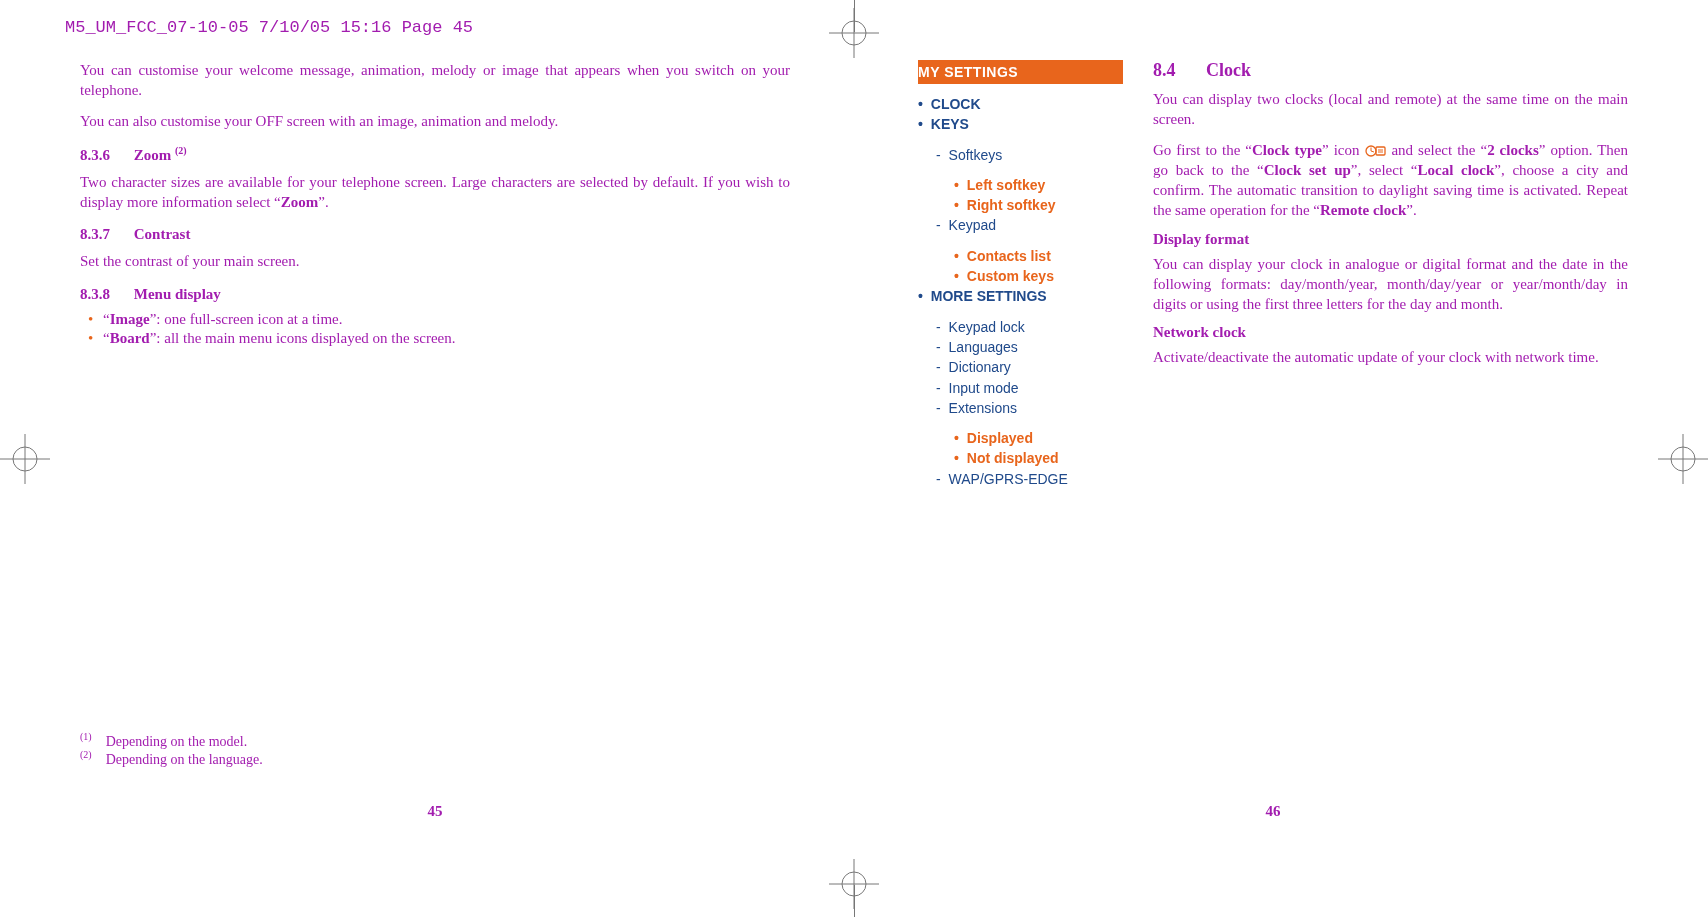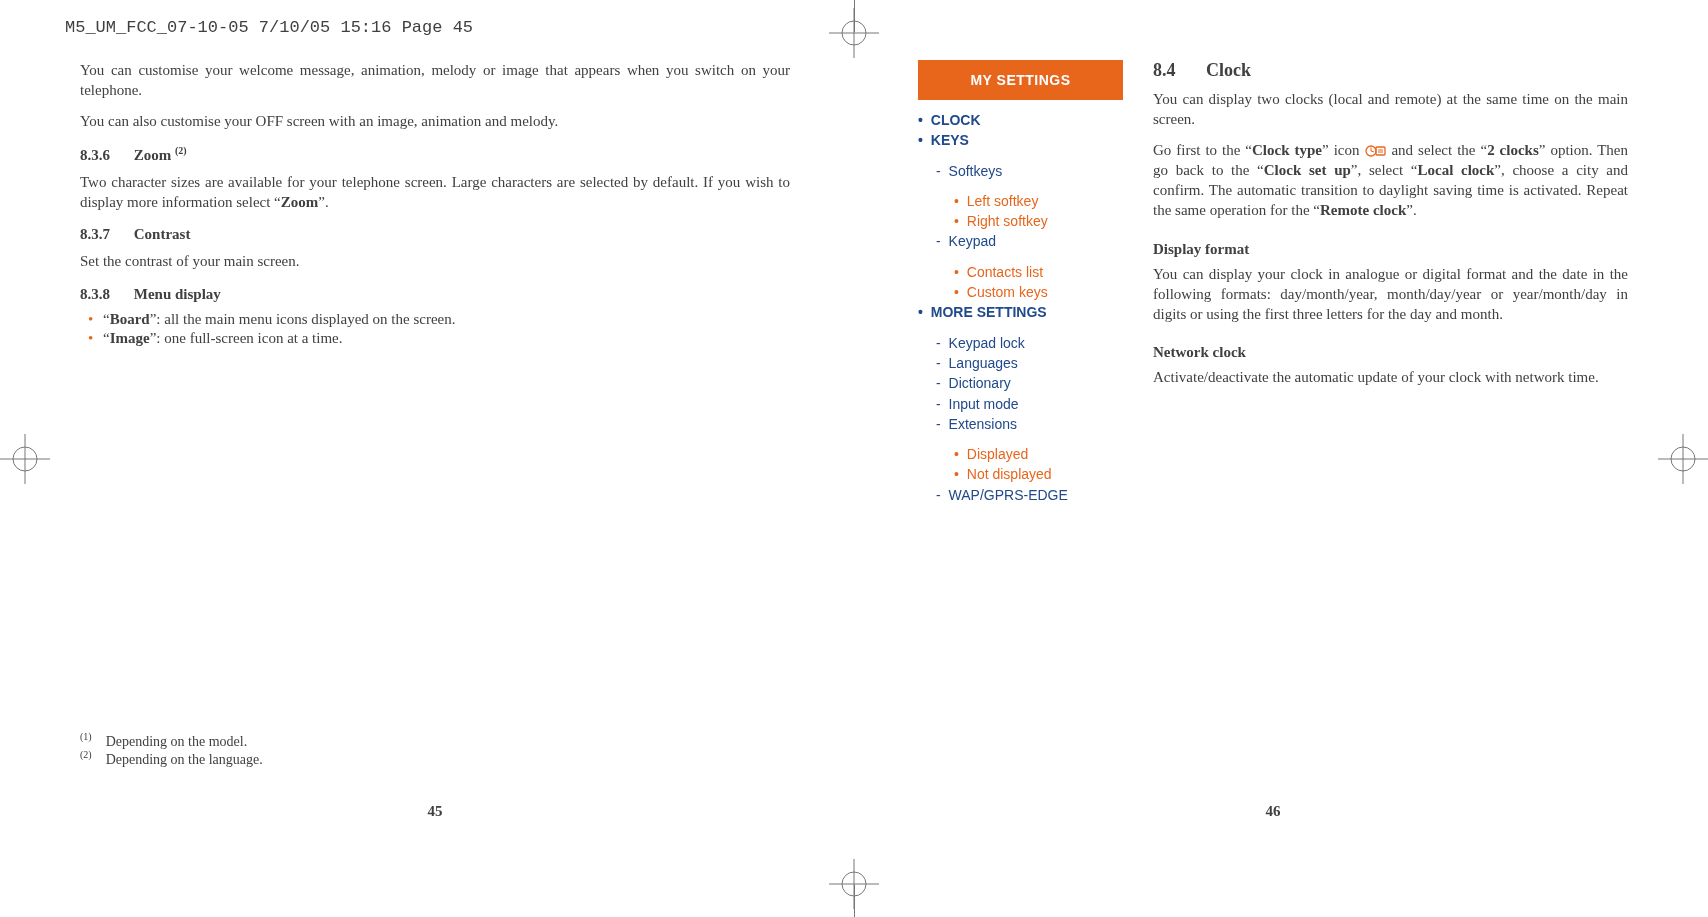--- a/index.html
+++ b/index.html
@@ -31,56 +31,56 @@
 
   .vline-top { position:absolute; top:0; left:50%; width:1px; height:32px; background:#777; }
   .vline-bottom { position:absolute; bottom:0; left:50%; width:1px; height:32px; background:#777; }
 
   .page {
     position: absolute; top: 60px; width: 710px; height: 760px;
   }
   .page-left { left: 80px; }
   .page-right { right: 80px; }
 
-  .blue { color: #404040; }
+  .blue { color: #a21caf; }
   .orange-bg { background: #e8651c; color:#fff; }
 
   .sec-head { font-size: 15px; font-weight: bold; margin-top: 14px; margin-bottom: 8px; }
   .sec-num { margin-right: 20px; }
   .body-text { font-size: 15px; text-align: justify; line-height: 1.35; margin-bottom: 10px; }
   .body-text b, .sec-head b { font-weight: bold; }
   .bullet-list { list-style: none; padding-left: 0; }
   .bullet-list li { font-size: 15px; margin-bottom: 2px; }
   .bullet-list li::before { content:"• "; color:#e8651c; margin-left:8px; margin-right:6px; }
 
   .page-num { position:absolute; bottom:0; width:100%; text-align:center; font-size:15px; font-weight:bold; }
 
   .footnotes { position:absolute; bottom:52px; font-size:14px; }
   .fn-mark { font-size:10px; vertical-align: super; margin-right:14px; }
 
   
   .right-cols { display:flex; gap: 30px; }
   .menu-col { width: 205px; flex-shrink:0; }
   .content-col { flex: 1; }
 
-  .menu-badge { text-align:center; font-weight:bold; padding:12px 0; font-family: Arial, Helvetica, sans-serif; letter-spacing: .5px; font-size:14px; }
+  .menu-badge { text-align:left; font-weight:bold; padding:4px 0; font-family: Arial, Helvetica, sans-serif; letter-spacing: .5px; font-size:14px; }
   .menu-col ul { list-style:none; font-family: Arial, Helvetica, sans-serif; font-size:14px; line-height:1.45; margin-top:10px; }
   .menu-l1 > li::before { content:"• "; color:#204a8b; margin-right:4px; }
   .menu-l1 > li { color:#204a8b; font-weight:bold; }
   .menu-l2 { padding-left:18px; font-weight:normal; }
   .menu-l2 > li::before { content:"- "; color:#204a8b; margin-right:4px; }
   .menu-l2 > li { color:#204a8b; }
-  .menu-l3 { padding-left:18px; }
+  .menu-l3 { padding-left:18px;font-weight:bold; }
   .menu-l3 > li::before { content:"• "; color:#e8651c; margin-right:4px; }
   .menu-l3 > li { color:#e8651c; }
 
   .big-sec { font-size:18px; font-weight:bold; margin-bottom:8px; }
   .big-sec .num { margin-right: 26px; }
 
-  .sub-h { font-size:15px; font-weight:bold; margin-top:20px; margin-bottom:6px; }
+  .sub-h { font-size:15px; font-weight:bold; margin-top:10px; margin-bottom:6px; }
 
   .sup1 { font-size: 10px; vertical-align: super; }
 
   .icon-inline { display:inline-block; width:22px; height:14px; vertical-align:middle; }
 </style>
 </head>
 <body>
 
 <div class="header-line blue">M5_UM_FCC_07-10-05  7/10/05  15:16  Page 45</div>
 
@@ -125,22 +125,22 @@
     <span class="sec-num">8.3.7</span>
     <span>Contrast</span>
   </div>
   <p class="body-text blue">Set the contrast of your main screen.</p>
 
   <div class="sec-head blue">
     <span class="sec-num">8.3.8</span>
     <span>Menu display</span>
   </div>
   <ul class="bullet-list blue">
+    <li>“<b>Image</b>”: <span>one full-screen icon at a time.</span></li>
     <li>“<b>Board</b>”: <span>all the main menu icons displayed on the screen.</span></li>
-    <li>“<b>Image</b>”: <span>one full-screen icon at a time.</span></li>
   </ul>
 
   <div class="footnotes blue">
     <div><span class="fn-mark">(1)</span><span>Depending on the model.</span></div>
     <div><span class="fn-mark">(2)</span><span>Depending on the language.</span></div>
   </div>
 
   <div class="page-num blue">45</div>
 </div>
 

